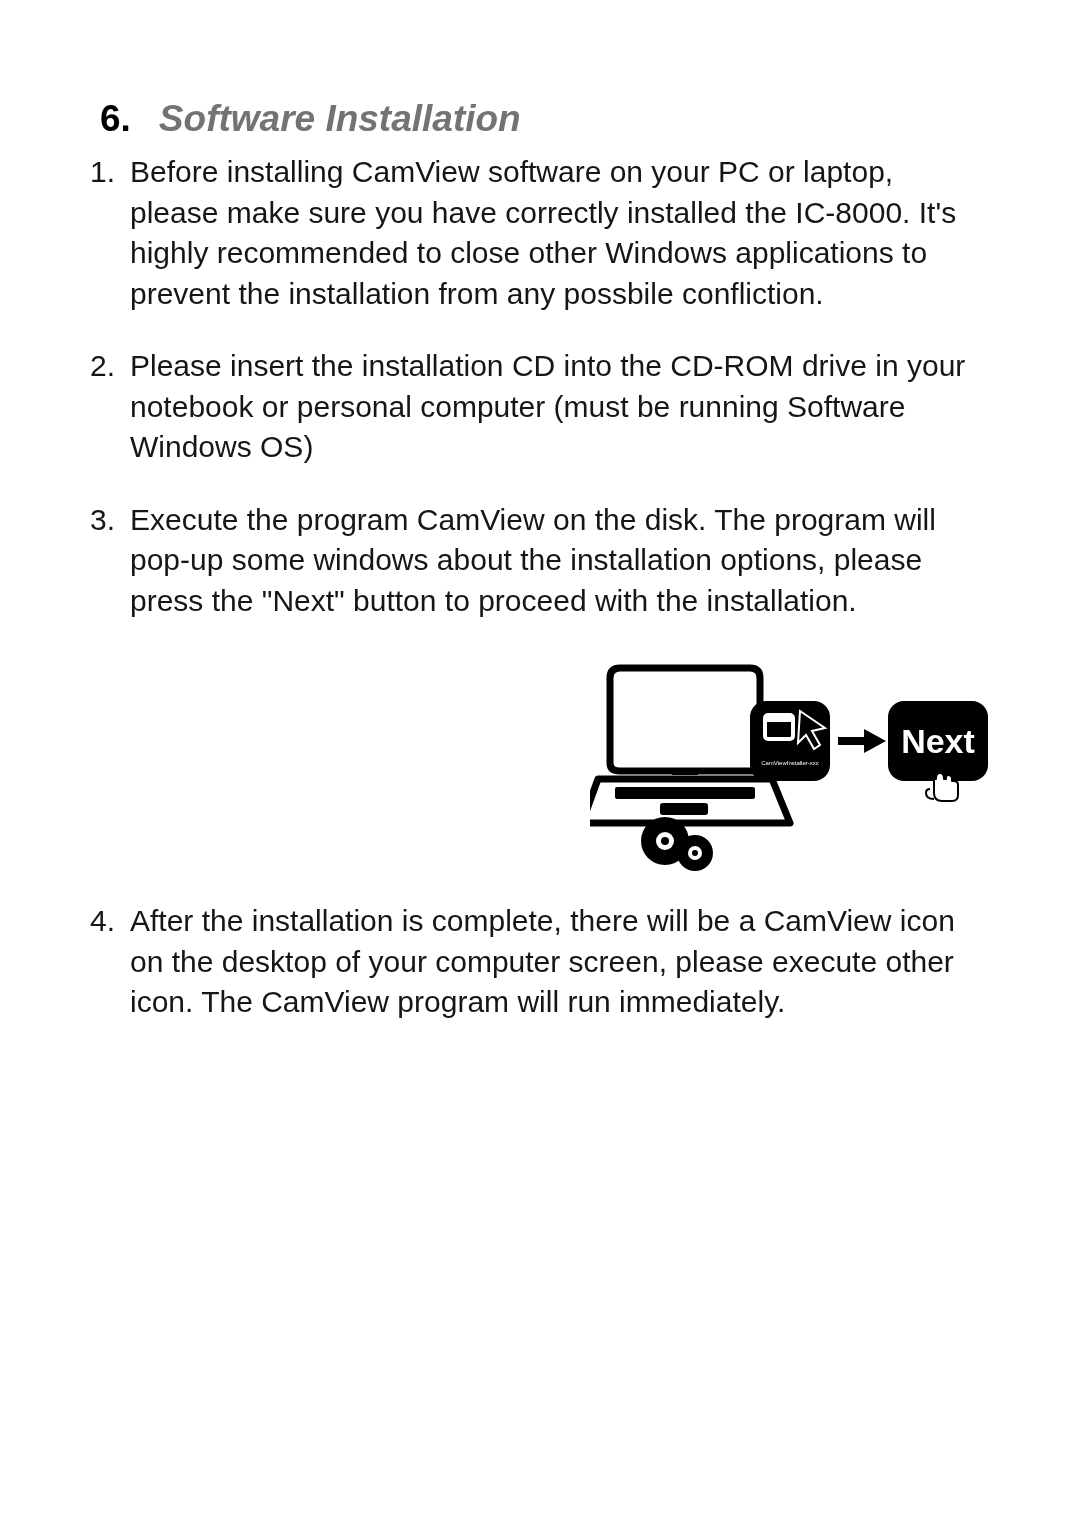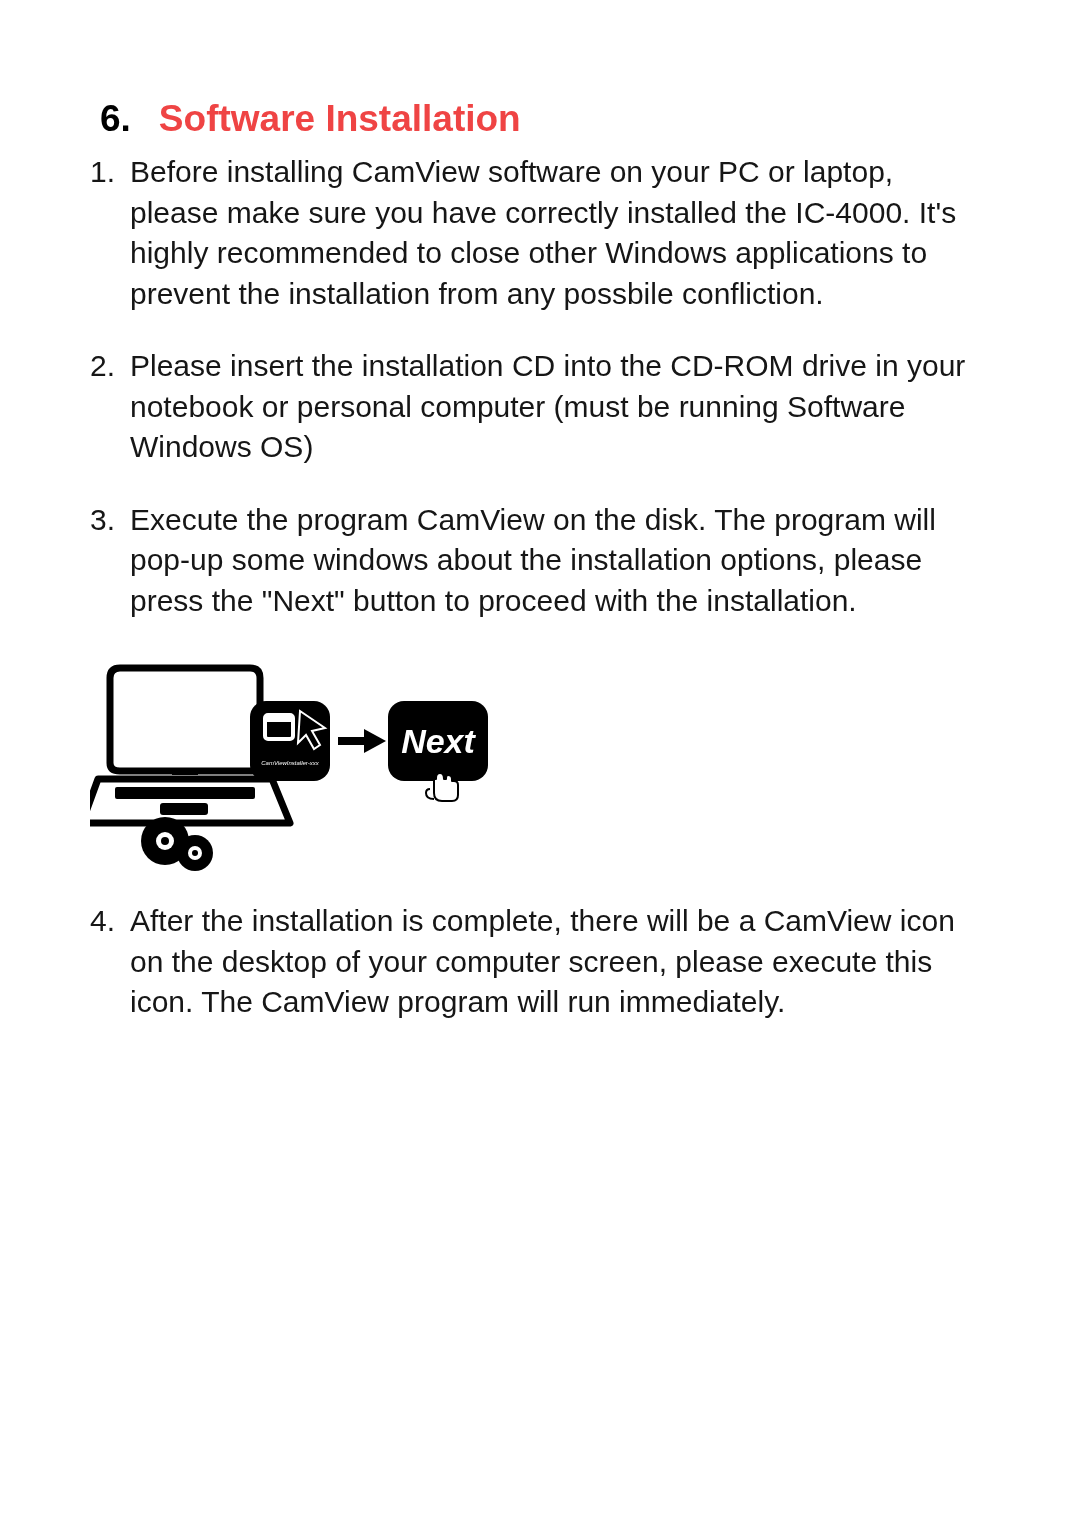--- a/index.html
+++ b/index.html
@@ -23,59 +23,59 @@
     }
     .heading-number {
       font-size: 37px;
       font-weight: bold;
       color: #000000;
       margin-right: 28px;
     }
     .heading-title {
       font-size: 37px;
       font-weight: bold;
-      color: #ef4444;
+      color: #737373;
+      font-style: italic;
     }
     .list-item {
       display: flex;
       margin-bottom: 32px;
       font-size: 30px;
       line-height: 1.35;
       color: #161616;
     }
     .list-number {
       min-width: 40px;
       padding-left: 0px;
     }
     .list-text {
       flex: 1;
       padding-right: 10px;
     }
     .illustration-wrap {
       display: flex;
-      justify-content: flex-start;
+      justify-content: flex-end;
       margin: 18px 0 28px 0;
-      font-style: italic;
     }
     .illustration {
       width: 400px;
       height: 220px;
     }
   </style>
 </head>
 <body>
 
 <div class="heading">
   <span class="heading-number">6.</span>
   <span class="heading-title">Software Installation</span>
 </div>
 
 <div class="list-item">
   <div class="list-number">1.</div>
-  <div class="list-text">Before installing CamView software on your PC or laptop, please make sure you have correctly installed the IC-4000. It's highly recommended to close other Windows applications to prevent the installation from any possbile confliction.</div>
+  <div class="list-text">Before installing CamView software on your PC or laptop, please make sure you have correctly installed the IC-8000. It's highly recommended to close other Windows applications to prevent the installation from any possbile confliction.</div>
 </div>
 
 <div class="list-item">
   <div class="list-number">2.</div>
   <div class="list-text">Please insert the installation CD into the CD-ROM drive in your notebook or personal computer (must be running Software Windows OS)</div>
 </div>
 
 <div class="list-item">
   <div class="list-number">3.</div>
   <div class="list-text">Execute the program CamView on the disk. The program will pop-up some windows about the installation options, please press the "Next" button to proceed with the installation.</div>
@@ -127,14 +127,14 @@
 
       <g transform="translate(338,126)">
         <path d="M 6 0 L 6 14 Q 6 22 14 22 L 24 22 Q 30 22 30 16 L 30 6 Q 30 2 26 2 L 24 2 L 24 0 Q 24 -4 20 -4 Q 18 -4 18 -1 L 18 0 L 16 0 Q 16 -6 12 -6 Q 8 -6 8 -1 L 8 0 Z M 2 10 Q -2 10 -2 14 Q -2 20 6 20" fill="#fff" stroke="#000" stroke-width="2" stroke-linejoin="round"></path>
       </g>
     </g>
   </svg>
 </div>
 
 <div class="list-item">
   <div class="list-number">4.</div>
-  <div class="list-text">After the installation is complete, there will be a CamView icon on the desktop of your computer screen, please execute this icon. The CamView program will run immediately.</div>
+  <div class="list-text">After the installation is complete, there will be a CamView icon on the desktop of your computer screen, please execute other icon. The CamView program will run immediately.</div>
 </div>
 
 </body></html>

